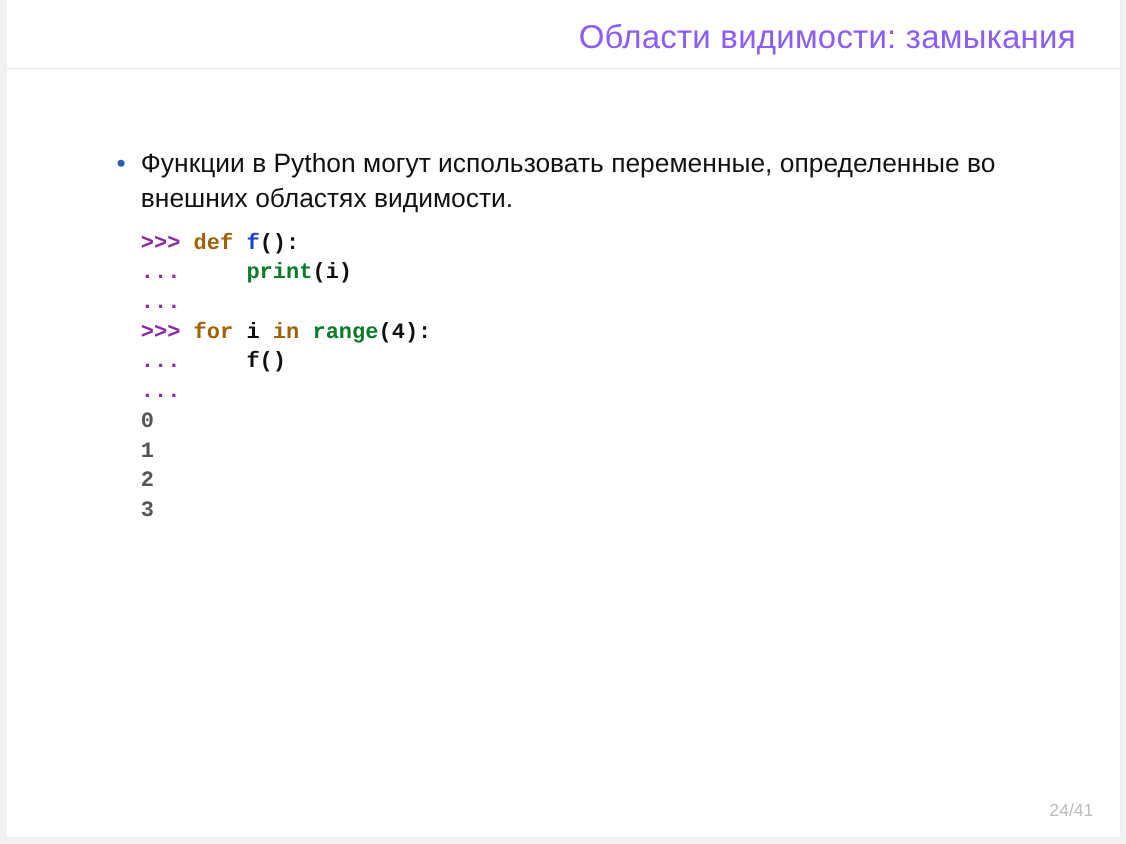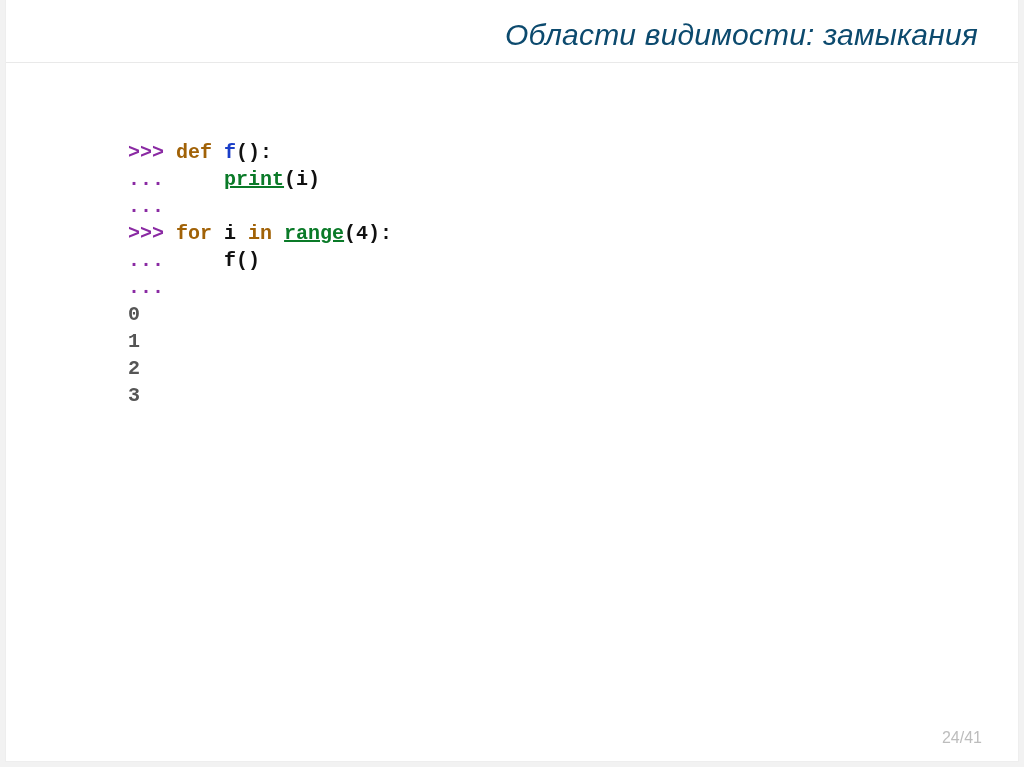--- a/index.html
+++ b/index.html
@@ -17,23 +17,22 @@
     box-shadow: 0 0 0 1px #eee;
   }
   .title-bar {
     padding: 18px 40px 10px 40px;
     border-bottom: 1px solid #e9e9e9;
     text-align: right;
   }
   .title-bar h1 {
     font-size: 30px;
     font-weight: 400;
-    color: #0c4a6e;
+    color: #8b5cf6;
     letter-spacing: 0.2px;
-    font-style: italic;
   }
   .content {
     padding: 70px 80px 0 100px;
   }
   ul.bullets {
     list-style: none;
   }
   ul.bullets > li {
     position: relative;
     font-size: 24px;
@@ -57,41 +56,42 @@
     font-weight: bold;
     line-height: 1.35;
     margin-top: 6px;
     margin-left: 22px;
     white-space: pre;
   }
   .tok-prompt { color: #8a2aa3; }
   .tok-kw     { color: #a16207; }
   .tok-fn     { color: #1a3ec8; }
   .tok-id     { color: #111; }
-  .tok-builtin{ color: #0a7a28; text-decoration: underline; }
+  .tok-builtin{ color: #0a7a28; }
   .tok-out    { color: #555; font-weight: bold; }
   .pager {
     position: absolute;
-    right: 36px;
+    right: 24px;
     bottom: 14px;
     font-size: 16px;
     color: #bdbdbd;
   }
 </style>
 </head>
 <body>
 
 <div class="slide">
 
   <div class="title-bar">
     <h1>Области видимости: замыкания</h1>
   </div>
 
   <div class="content">
     <ul class="bullets">
+      <li>Функции в Python могут использовать переменные, определенные во внешних областях видимости.</li>
     </ul>
 
     <div class="code"><span class="tok-prompt">&gt;&gt;&gt; </span><span class="tok-kw">def </span><span class="tok-fn">f</span><span class="tok-id">():</span>
 <span class="tok-prompt">...     </span><span class="tok-builtin">print</span><span class="tok-id">(i)</span>
 <span class="tok-prompt">...</span>
 <span class="tok-prompt">&gt;&gt;&gt; </span><span class="tok-kw">for </span><span class="tok-id">i </span><span class="tok-kw">in </span><span class="tok-builtin">range</span><span class="tok-id">(4):</span>
 <span class="tok-prompt">...     </span><span class="tok-id">f()</span>
 <span class="tok-prompt">...</span>
 <span class="tok-out">0</span>
 <span class="tok-out">1</span>

